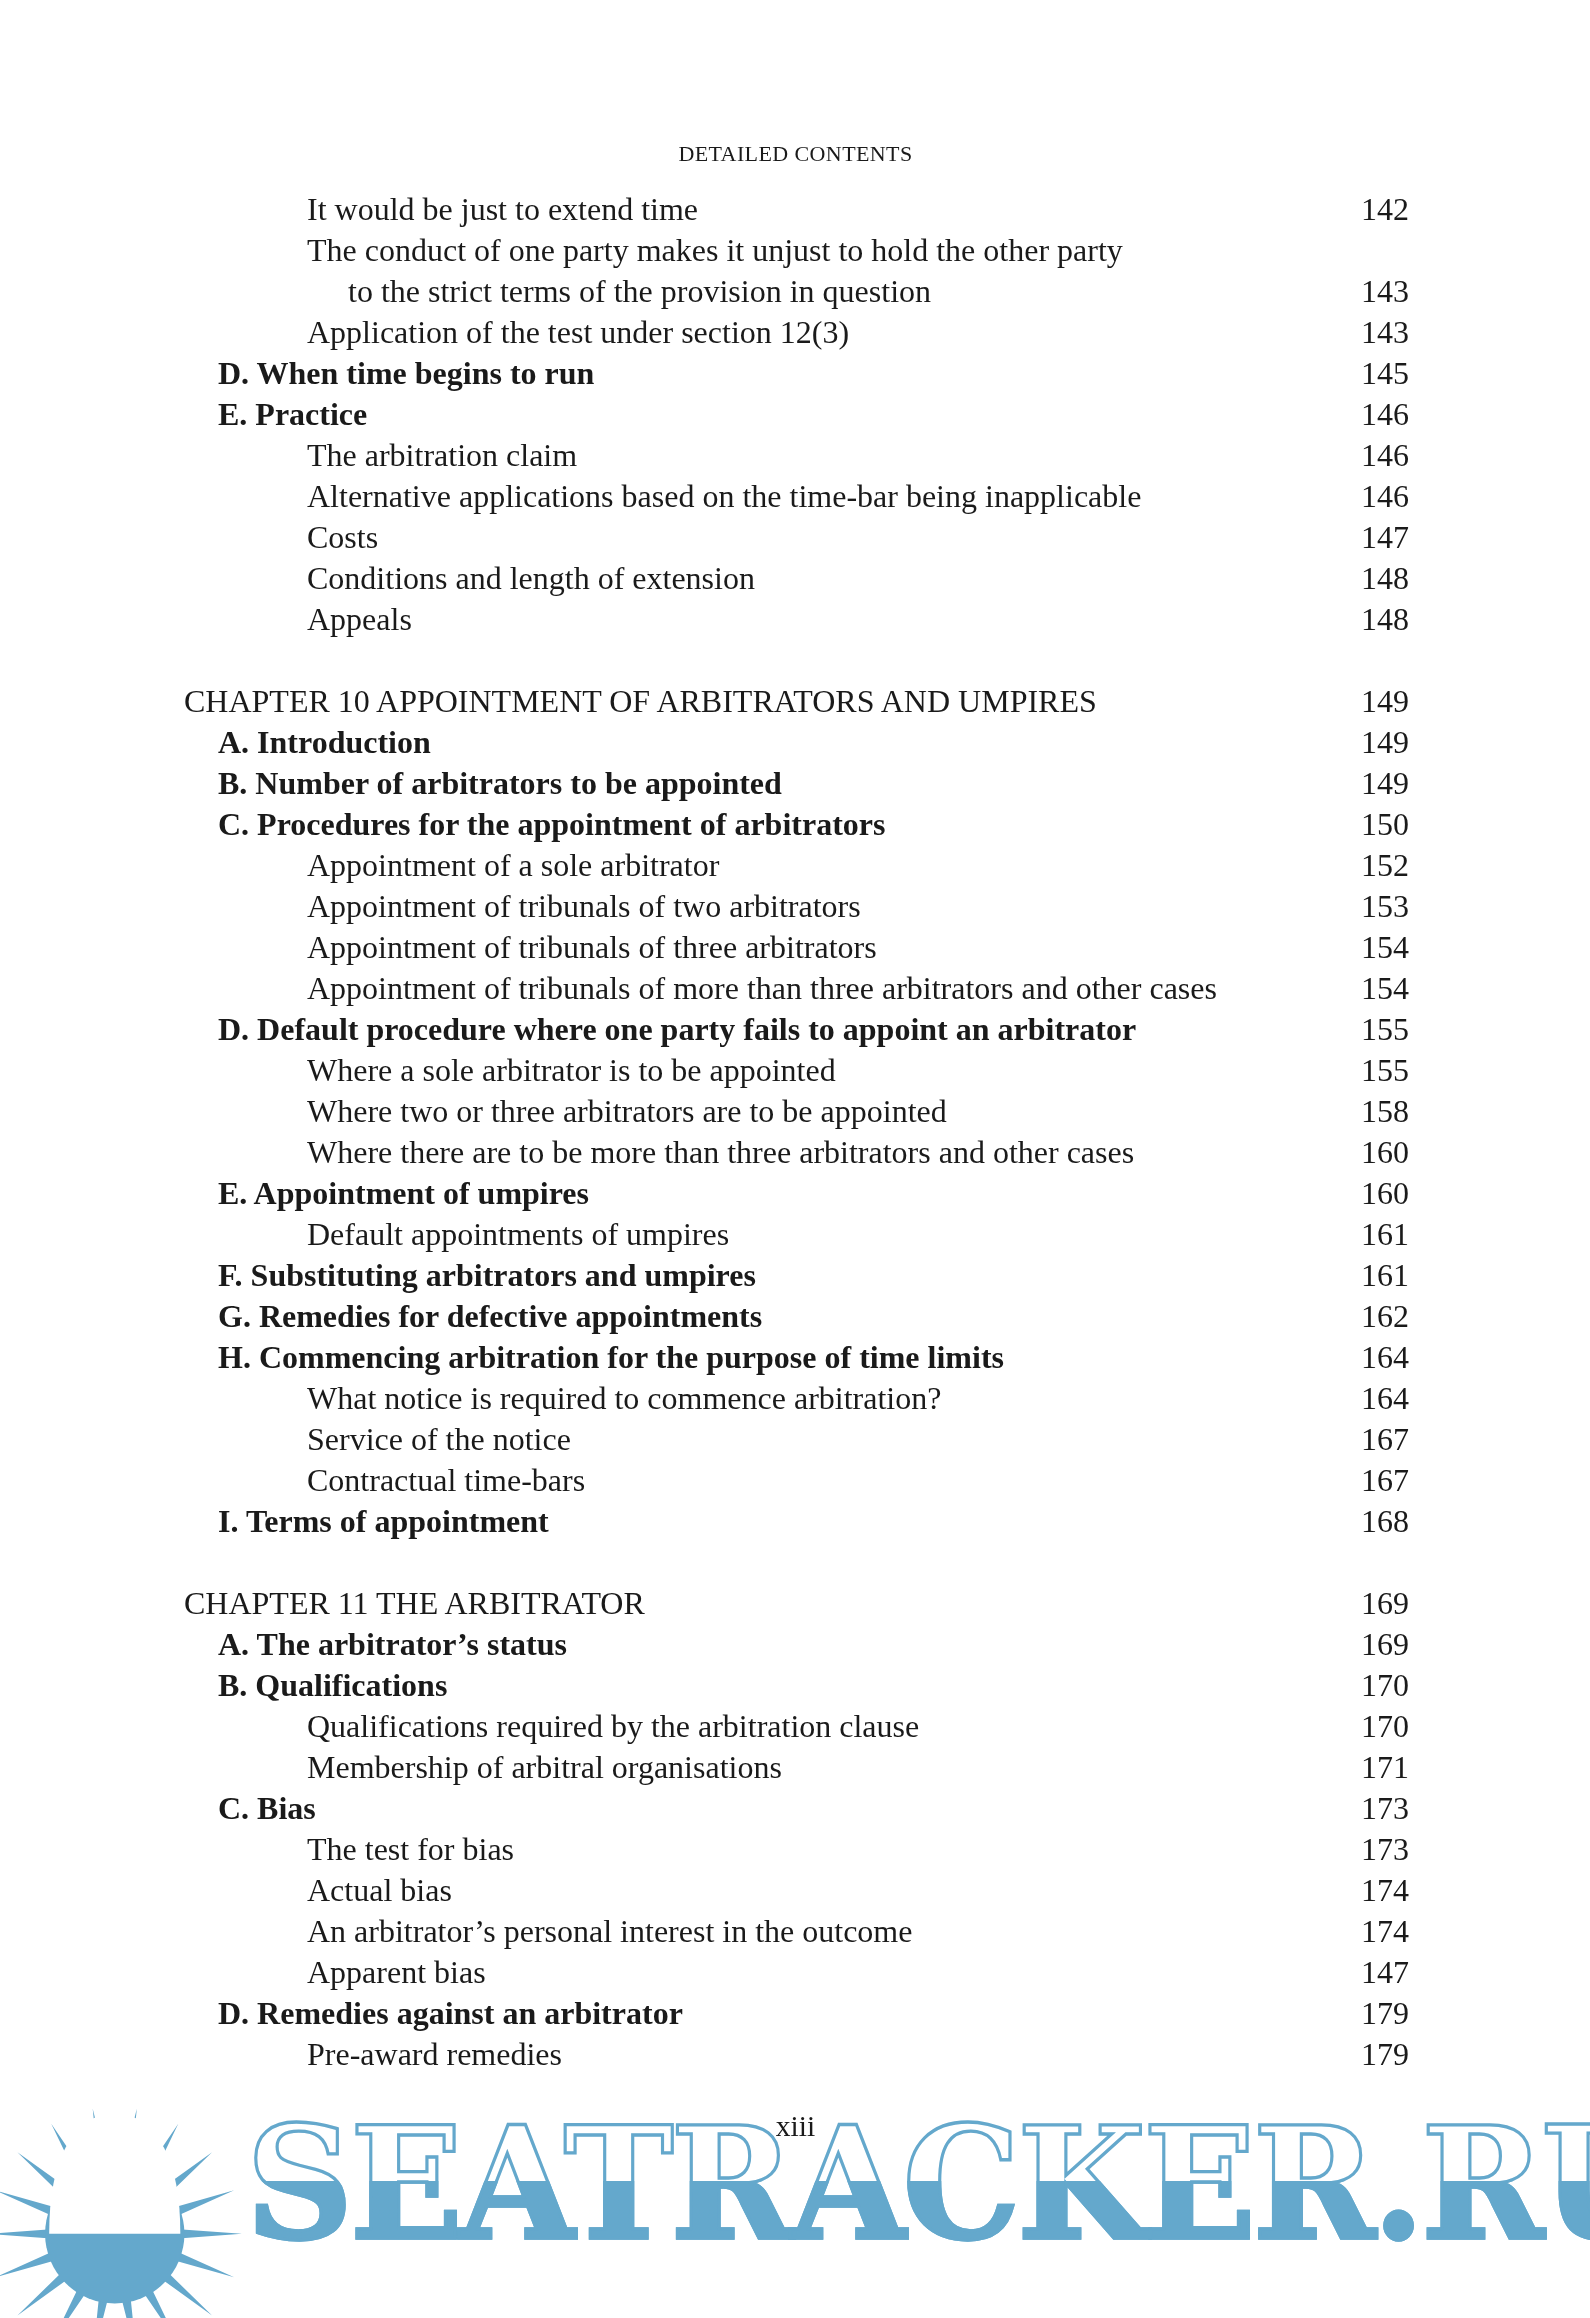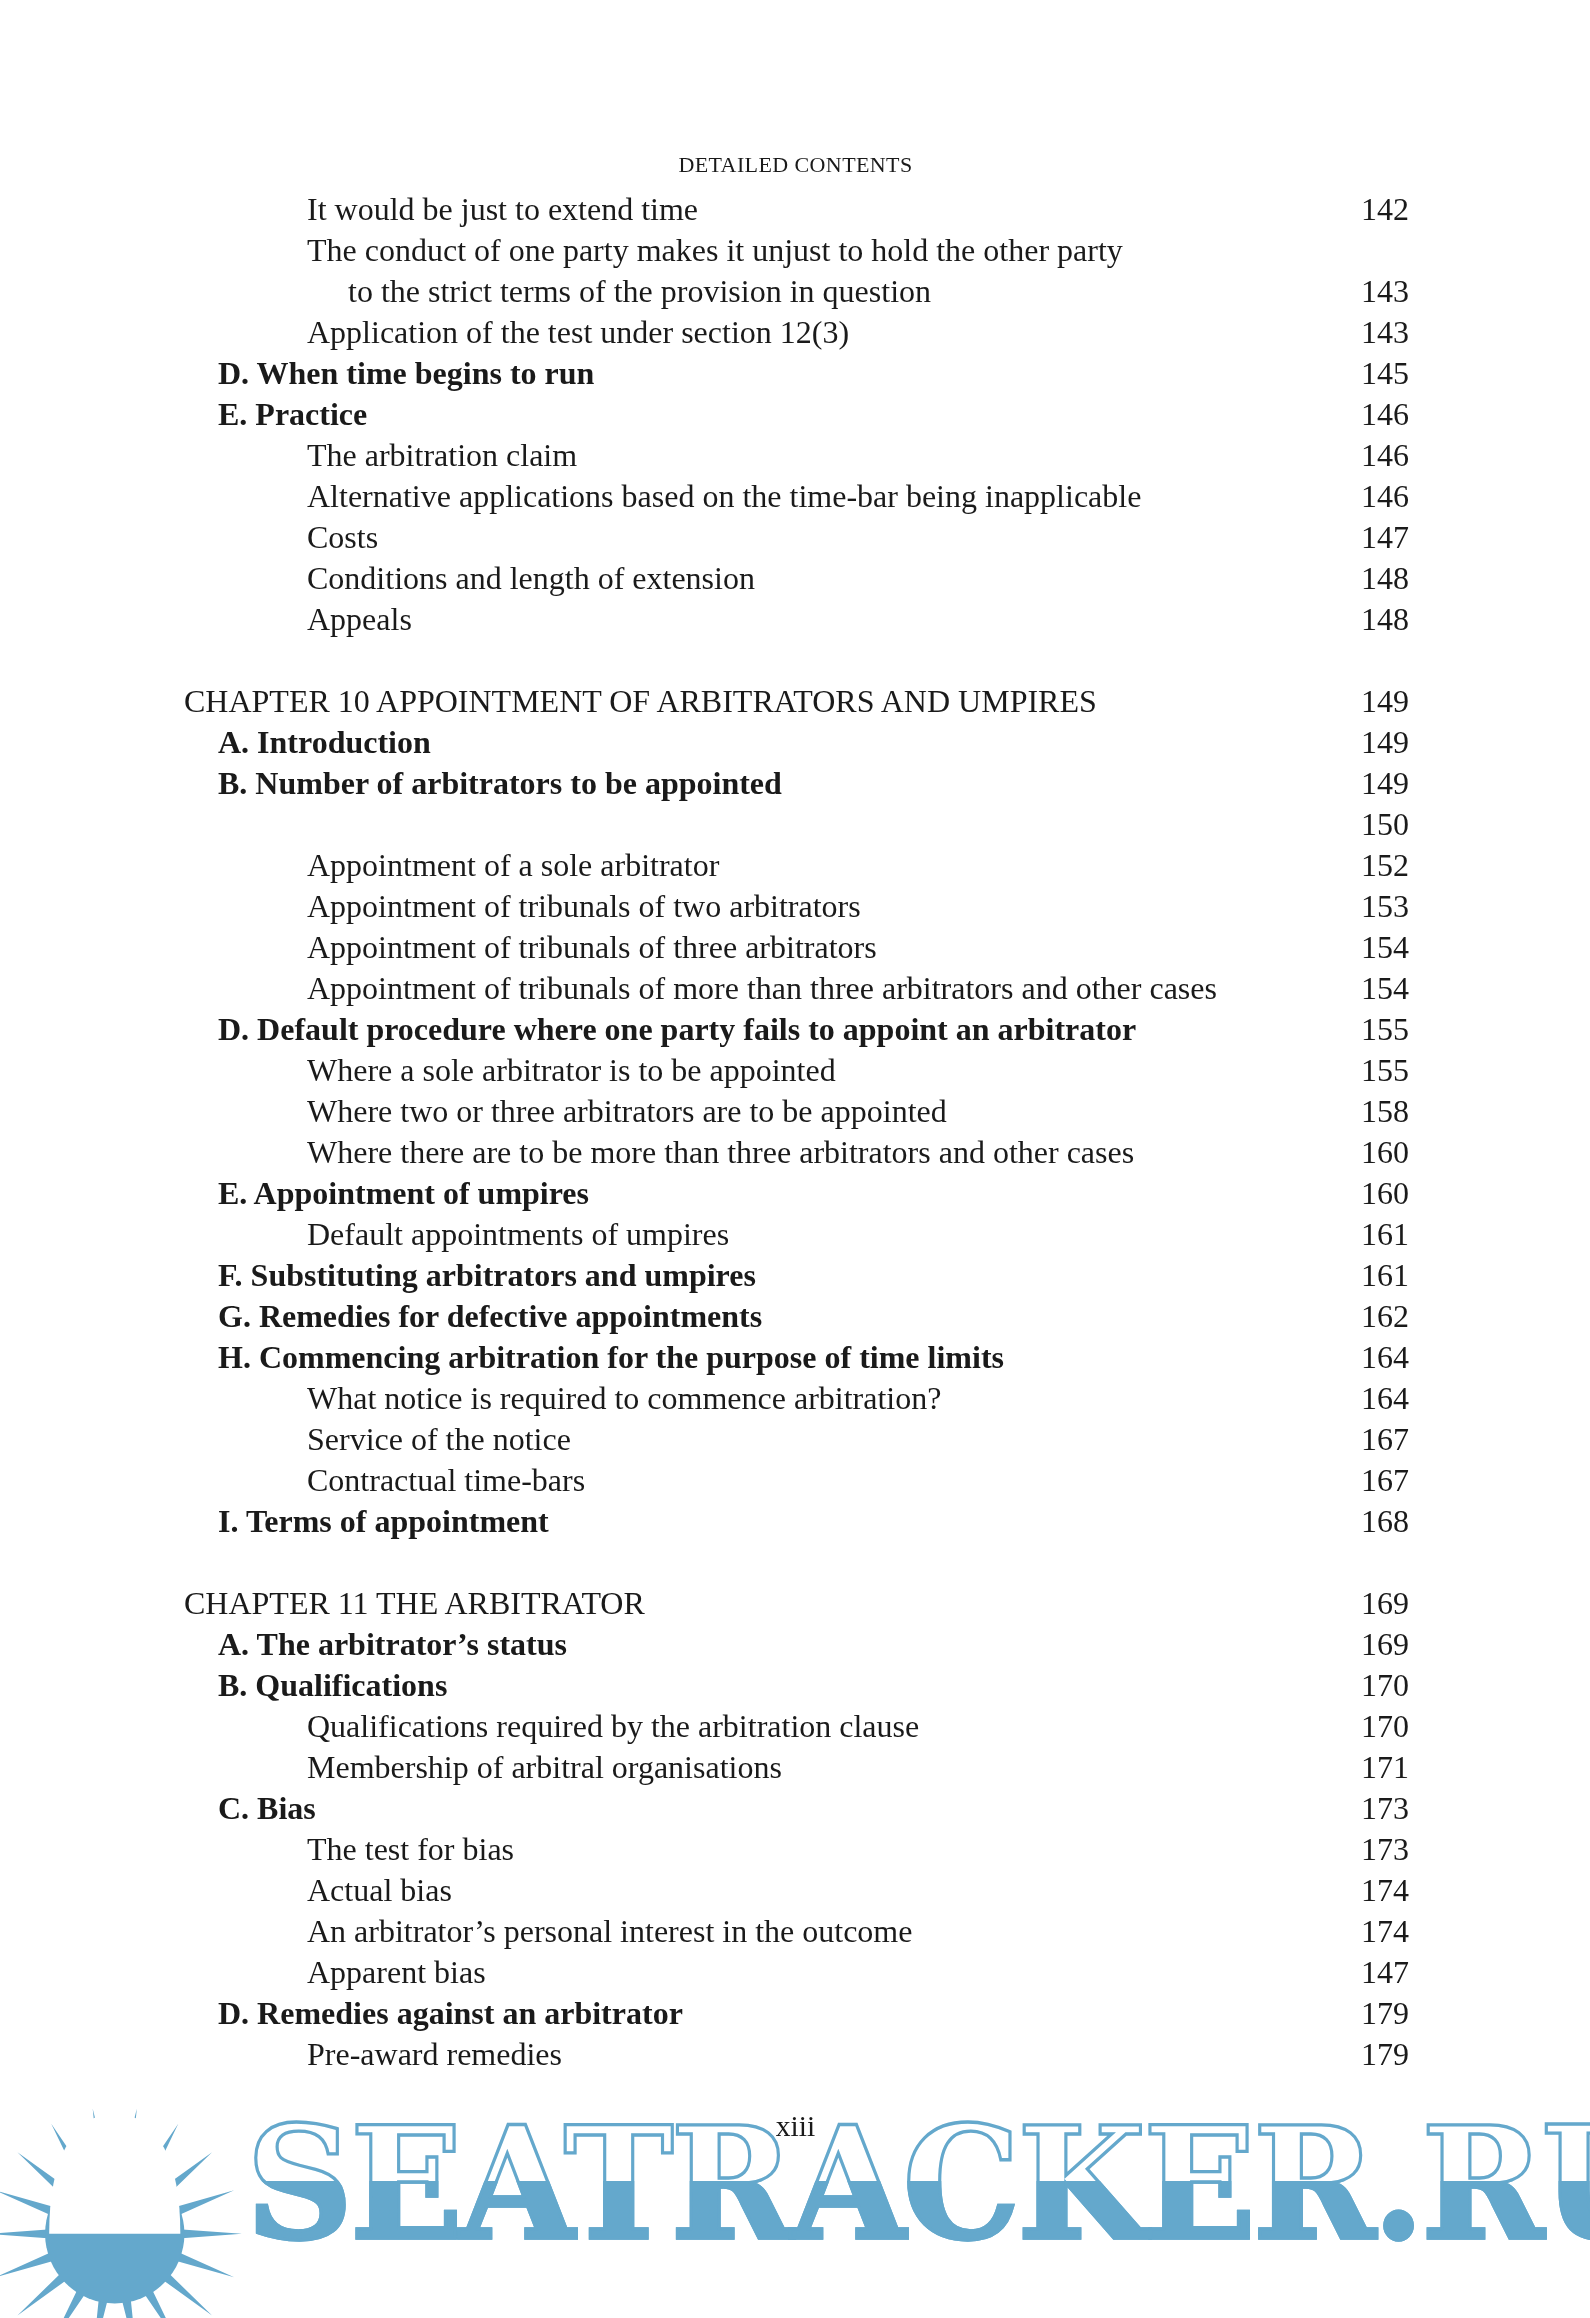--- a/index.html
+++ b/index.html
@@ -1,19 +1,19 @@
 <!DOCTYPE html>
 <html style="font-size:13px"><head>
 <meta charset="utf-8">
 <style>
   html,body{margin:0;padding:0;background:#fff;}
   body{width:1591px;height:2319px;position:relative;overflow:hidden;
        font-family:"Liberation Serif","DejaVu Serif",serif;color:#1a1a1a;}
   .running-head{position:absolute;top:141px;left:0;width:1591px;text-align:center;
-       font-size:22px;letter-spacing:0.4px;margin-top:11px;}
+       font-size:22px;letter-spacing:0.4px;}
   .toc{position:absolute;top:189px;left:0;width:1589px;text-align:center;}
   .row{position:relative;height:41px;font-size:32px;line-height:41px;white-space:nowrap;}
   .row .t{position:absolute;}
   .row .p{position:absolute;right:180px;}
   .l0 .t{left:184px;}
   .l1 .t{left:218px;font-weight:bold;}
   .l2 .t{left:307px;}
   .l3 .t{left:348px;}
   .gap{height:41px;}
   .folio{position:absolute;top:2110px;left:0;width:1591px;text-align:center;font-size:29.5px;}
@@ -81,20 +81,21 @@
     </div>
     <div class="row l1">
       <span class="t">A. Introduction</span>
       <span class="p">149</span>
     </div>
     <div class="row l1">
       <span class="t">B. Number of arbitrators to be appointed</span>
       <span class="p">149</span>
     </div>
     <div class="row l1">
+      <span class="t">C. Procedures for the appointment of arbitrators</span>
       <span class="p">150</span>
     </div>
     <div class="row l2">
       <span class="t">Appointment of a sole arbitrator</span>
       <span class="p">152</span>
     </div>
     <div class="row l2">
       <span class="t">Appointment of tribunals of two arbitrators</span>
       <span class="p">153</span>
     </div>

